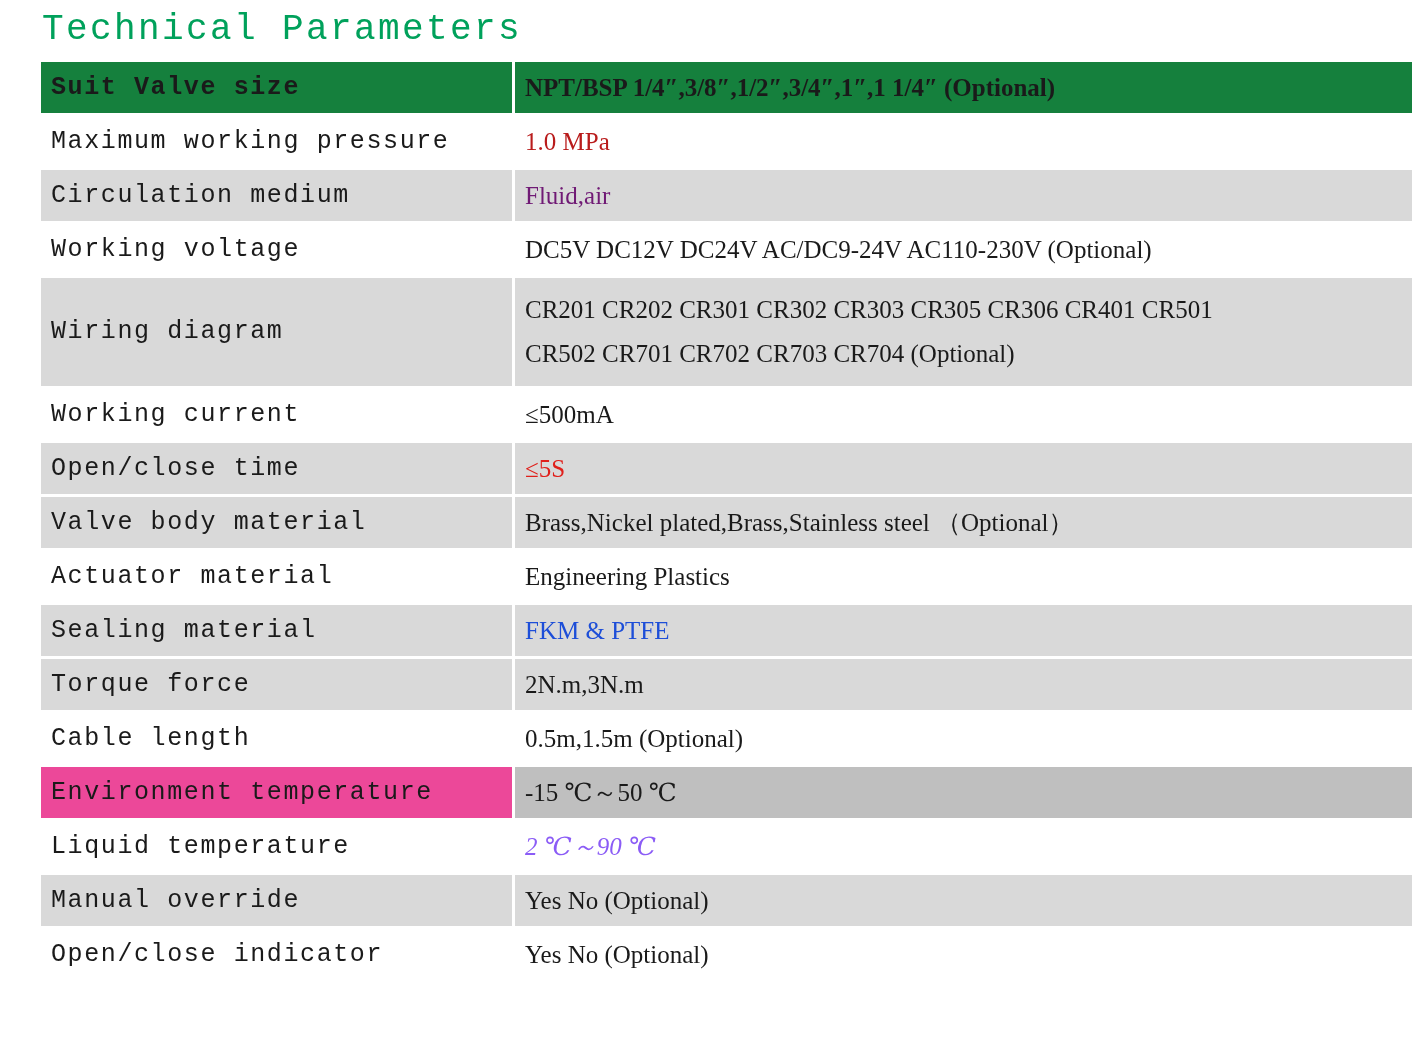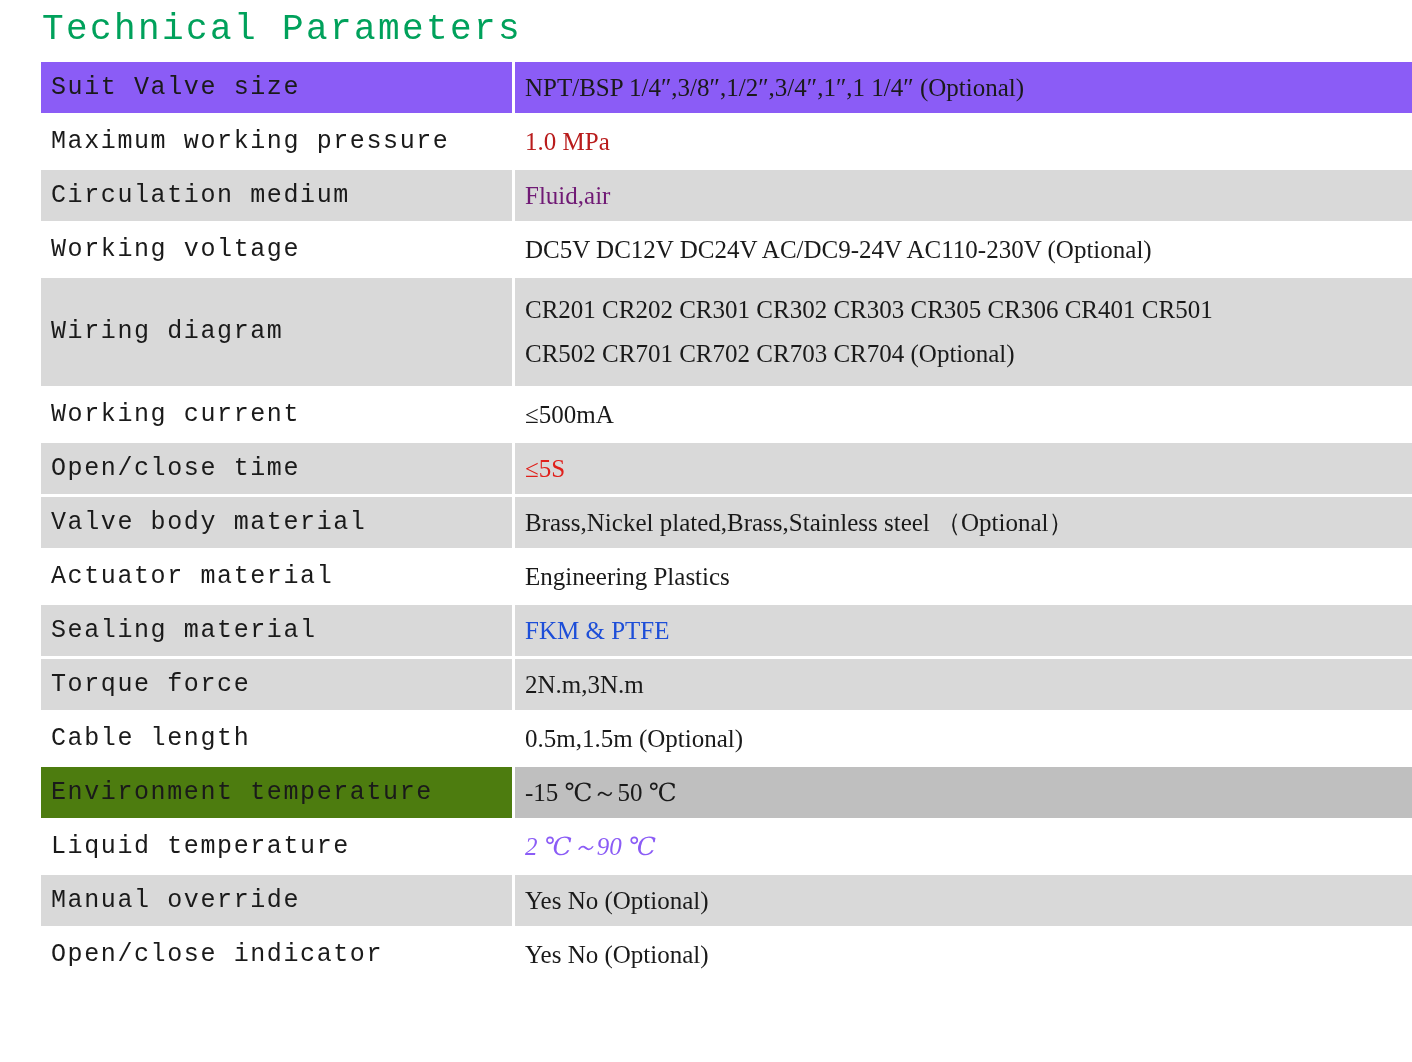--- a/index.html
+++ b/index.html
@@ -66,25 +66,25 @@
     padding: 10px 0 10px 10px;
     font-family: "Liberation Serif", "DejaVu Serif", serif;
     white-space: pre-wrap;
   }
   
   td.value .vtext {
     display: block;
   }
 
   
-  tr.band-green td { background: #8b5cf6; }
+  tr.band-green td { background: #15803d; font-weight: bold; }
   tr.band-white td { background: #ffffff; }
   tr.band-gray  td { background: #d9d9d9; }
   
-  tr.band-highlight td.label { background: #4d7c0f; }
+  tr.band-highlight td.label { background: #ec4899; }
   tr.band-highlight td.value { background: #bfbfbf; }
 
   
   .spec-table tr td { border-bottom: 3px solid #ffffff; }
   .spec-table tr:last-child td { border-bottom: 0; }
 
   .tall td.value { line-height: 44px; }
 </style>
 </head>
 <body>

